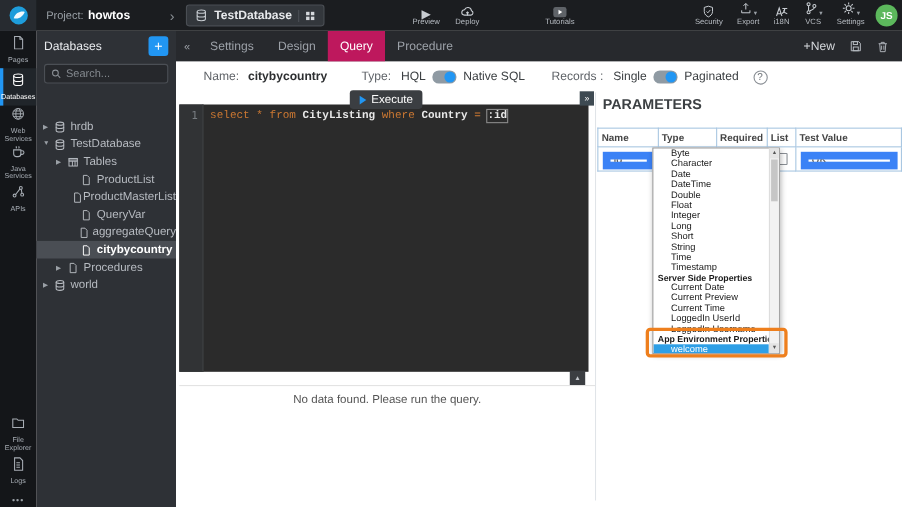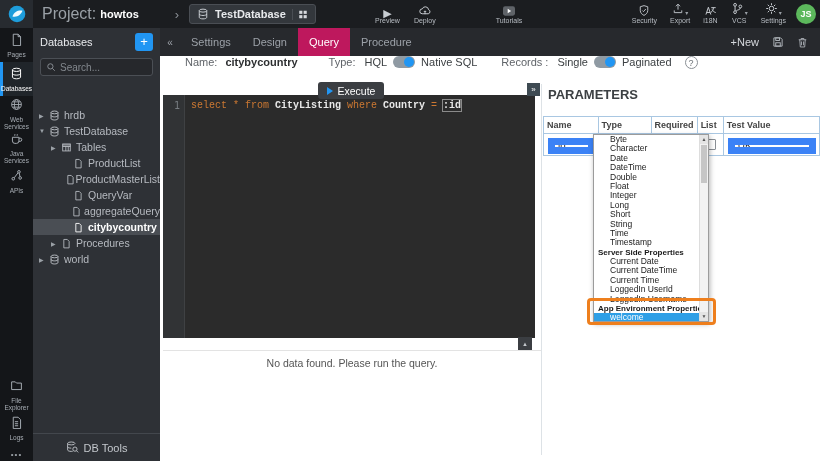--- a/index.html
+++ b/index.html
@@ -3,21 +3,21 @@
 <meta charset="utf-8">
 <style>
   * { box-sizing:border-box; margin:0; padding:0; }
   html,body { width:820px; height:461px; overflow:hidden; background:#fff;
     font-family:"Liberation Sans", sans-serif; position:relative; }
 
   
   .topbar { position:absolute; left:0; top:0; width:820px; height:28px; background:#1b1d20;
     display:flex; align-items:center; color:#c8cdd2; z-index:20; }
   .logo-box { width:33px; height:28px; background:#272b30; display:flex; align-items:center; justify-content:center; }
-  .proj-label { margin-left:9px; font-size:16px; color:#9aa0a6; }
+  .proj-label { margin-left:9px; font-size:10px; color:#9aa0a6; }
   .proj-name { margin-left:4px; font-size:11px; font-weight:bold; color:#fff; }
   .tb-chev { margin-left:36px; color:#8a8f95; font-size:13px; }
   .db-selector { margin-left:10px; height:20px; background:#33373c; border:1px solid #4a4e54;
     border-radius:3px; display:flex; align-items:center; padding:0 7px; gap:6px; cursor:pointer; }
   .db-selector .dbs-label { font-size:11px; font-weight:bold; color:#e8eaed; }
   .tb-actions { position:absolute; left:375px; top:0; height:28px; display:flex; align-items:center; gap:14px; }
   .tb-action { display:flex; flex-direction:column; align-items:center; justify-content:center;
     font-size:7px; color:#b7bcc2; cursor:pointer; line-height:8px; }
   .tb-action .ticn { height:13px; display:flex; align-items:flex-end; }
   .tut-gap { margin-left:46px; }
@@ -64,21 +64,21 @@
   .tabbar { position:absolute; top:0; left:0; right:0; height:28px; background:#27292d;
     display:flex; align-items:center; color:#9ca1a8; }
   .collapse-btn { width:14px; margin:0 3px; text-align:center; font-size:10px; cursor:pointer; color:#9ca1a8; }
   .tabs { display:flex; height:28px; }
   .tab { padding:0 11px; line-height:28px; font-size:11px; cursor:pointer; white-space:nowrap; }
   .tab.active { background:#be185d; color:#fff; }
   .tab-right { margin-left:auto; display:flex; align-items:center; gap:13px; padding-right:12px; }
   .new-label { font-size:11px; color:#d6d9dd; cursor:pointer; }
   .tbtn { cursor:pointer; display:flex; color:#b7bcc2; }
 
-  .form-row { position:absolute; top:28px; left:0; right:0; height:28px; display:flex; align-items:flex-start;
+  .form-row { position:absolute; top:28px; left:0; right:0; height:28px; display:flex; align-items:center;
     font-size:11px; color:#5f6368; background:#fff; }
   .fval { font-weight:bold; color:#2d2f31; }
   .toggle { width:22px; height:12px; border-radius:6px; background:#8f9aa3; position:relative;
     margin:0 6px; cursor:pointer; flex:none; }
   .toggle .knob { position:absolute; right:1px; top:1px; width:10px; height:10px; border-radius:50%; background:#2196f3; }
   .help-circle { width:13px; height:13px; border:1px solid #8a8f95; border-radius:50%; color:#6b7075;
     font-size:9px; display:flex; align-items:center; justify-content:center; margin-left:13px; cursor:pointer; }
 
   .execute-btn { position:absolute; top:54px; left:158px; width:66px; height:17px; background:#3b3e42;
     border-radius:3px; color:#fff; font-size:10.5px; display:flex; align-items:center; justify-content:center;
@@ -416,30 +416,20 @@
         <span class="t-icon">
           <svg width="11" height="11" viewBox="0 0 16 16" stroke="currentColor" fill="none" stroke-width="1.4">
             <ellipse cx="8" cy="3.5" rx="5" ry="2"></ellipse>
             <path d="M3 3.5v9c0 1.1 2.2 2 5 2s5-.9 5-2v-9"></path>
             <path d="M3 8c0 1.1 2.2 2 5 2s5-.9 5-2"></path>
           </svg>
         </span>
         <span>world</span>
       </div>
     </div>
-  <div class="sp-footer">
-    <svg width="13" height="13" viewBox="0 0 16 16" stroke="#c3c7cc" fill="none" stroke-width="1.1">
-      <ellipse cx="6.5" cy="3" rx="4.5" ry="1.8"></ellipse>
-        <path d="M2 3v8c0 1 2 1.8 4.5 1.8.6 0 1.1 0 1.7-.1"></path>
-        <path d="M2 7c0 1 2 1.8 4.5 1.8"></path>
-      <circle cx="11" cy="10" r="2.6"></circle>
-        <path d="M13 12l2 2"></path>
-    </svg>
-    <span>DB Tools</span>
-  </div>
 </div>
 
 <div class="main">
   <div class="tabbar">
     <span class="collapse-btn">«</span>
     <div class="tabs" id="tabs">
         <div class="tab">Settings</div>
         <div class="tab">Design</div>
         <div class="tab active">Query</div>
         <div class="tab">Procedure</div>
@@ -539,21 +529,21 @@
           <div class="dd-item">Double</div>
           <div class="dd-item">Float</div>
           <div class="dd-item">Integer</div>
           <div class="dd-item">Long</div>
           <div class="dd-item">Short</div>
           <div class="dd-item">String</div>
           <div class="dd-item">Time</div>
           <div class="dd-item">Timestamp</div>
           <div class="dd-item group">Server Side Properties</div>
           <div class="dd-item">Current Date</div>
-          <div class="dd-item">Current DateTime</div>
+          <div class="dd-item">Current Preview</div>
           <div class="dd-item">Current Time</div>
           <div class="dd-item">LoggedIn UserId</div>
           <div class="dd-item">LoggedIn Username</div>
           <div class="dd-item group">App Environment Properties</div>
           <div class="dd-item selected">welcome</div>
         </div>
       <div class="dd-scroll">
         <div class="dd-up">▲</div>
         <div class="dd-thumb"></div>
         <div class="dd-down">▼</div>

